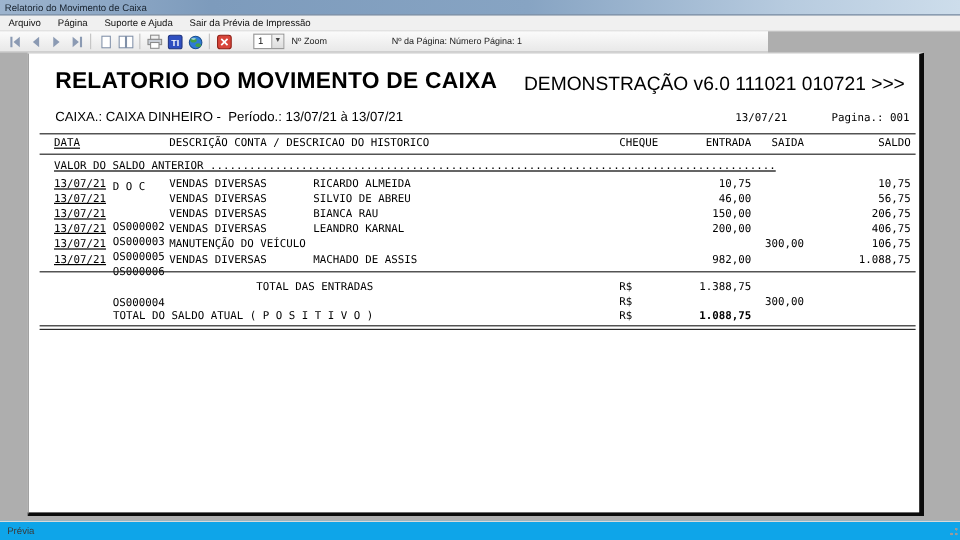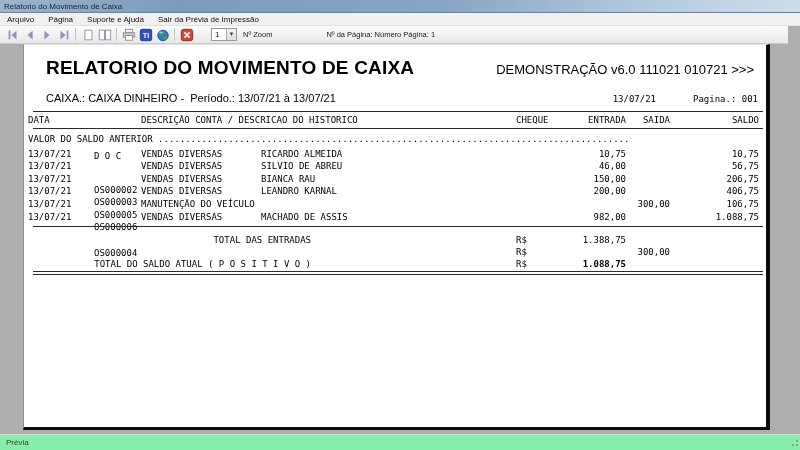--- a/index.html
+++ b/index.html
@@ -13,21 +13,21 @@
     background:linear-gradient(90deg,#9db4ce 0%,#7d9bbc 22%,#87a4c3 55%,#b7cbdf 82%,#cdddeb 100%);
     border-bottom:1px solid #6c87a6; }
   .titlebar .title { position:absolute; left:4px; top:2px; font-size:8px; color:#16212d; }
 
   
   .menubar { position:absolute; left:0; top:13px; width:800px; height:13px; background:#f0f0f0;
     border-bottom:1px solid #e2e2e2; display:flex; align-items:center; }
   .menubar .mitem { font-size:8px; color:#111; padding:0 7px; height:13px; line-height:13px; cursor:default; }
 
   
-  .toolbar { position:absolute; left:0; top:26px; width:788px; height:18px;
+  .toolbar { position:absolute; left:0; top:26px; width:640px; height:18px;
     background:linear-gradient(#fbfbfb,#e8e8e8); border-bottom:1px solid #cccccc;
     display:flex; align-items:center; padding-left:4px; }
   .tbtn { width:17px; height:15px; display:flex; align-items:center; justify-content:center; }
   .tsep { width:1px; height:13px; background:#c6c6c6; margin:0 3px; }
   .tbtn svg { display:block; }
   .zoombox { display:flex; align-items:center; margin-left:16px; }
   .zselect { width:26px; height:13px; background:#fff; border:1px solid #9a9a9a; display:flex; }
   .zselect .zval { flex:1; font-size:8px; line-height:11px; padding-left:3px; color:#111; }
   .zselect .zarrow { width:10px; background:linear-gradient(#f4f4f4,#ddd); border-left:1px solid #aaa;
     font-size:6px; line-height:11px; text-align:center; color:#444; }
@@ -36,44 +36,44 @@
 
   
   .preview { position:absolute; left:0; top:44px; width:800px; height:390px; background:#aeaeae; }
   .page { position:absolute; left:23px; top:0; width:747px; height:386px; background:#ffffff;
     border-left:1px solid #8a8a8a; border-top:1px solid #e4e4e4;
     border-right:4px solid #0b0b0b; border-bottom:3px solid #0b0b0b; }
 
   
   .page .abs { position:absolute; white-space:pre; }
   .rtitle  { left:22px; top:12px; font-size:19px; font-weight:bold; color:#000; letter-spacing:.2px; }
-  .rdemo   { right:12px; top:17px; font-size:13px; color:#000; }
+  .rdemo   { right:12px; top:17px; font-size:16px; color:#000; }
   .rsub    { left:22px; top:47px; font-size:11px; color:#000; }
   .rdate   { right:110px; top:49px; font:9px "DejaVu Sans Mono", monospace; color:#000; }
   .rpagina { right:8px;  top:49px; font:9px "DejaVu Sans Mono", monospace; color:#000; }
   .hrule   { position:absolute; left:9px; right:3px; border-top:1px solid #2a2a2a; }
   .drule   { position:absolute; left:9px; right:3px; height:4px;
              border-top:1px solid #2a2a2a; border-bottom:1px solid #2a2a2a; }
 
   .rrow { position:absolute; left:0; width:100%; height:12px;
           font:9px "DejaVu Sans Mono", monospace; color:#000; }
   .rrow span { position:absolute; top:0; white-space:pre; }
-  .cd   { left:4px; }
+  .cd   { left:21px;text-decoration:underline; }
   .cdoc { left:70px;margin-top:36px; }
   .cc   { left:117px;text-align:right; }
   .chs  { left:237px; }
   .cq   { left:492px; }
   .ce   { right:140px; }
   .cs   { right:96px; }
   .csl  { right:7px; }
   .tl   { left:19px; width:268px; text-align:right; }
   .bold { font-weight:bold; }
 
   
-  .statusbar { position:absolute; left:0; top:434px; width:800px; height:16px; background:#86efac;
+  .statusbar { position:absolute; left:0; top:434px; width:800px; height:16px; background:#0ea5e9;
     border-top:1px solid #d9d9d9; }
   .statusbar .slabel { position:absolute; left:6px; top:3px; font-size:8px; color:#3a3a3a; }
   .grip { position:absolute; right:2px; bottom:2px; width:9px; height:9px;
     background:
       radial-gradient(circle at 8px 2px, #9a9a9a 1px, transparent 1.3px),
       radial-gradient(circle at 8px 6px, #9a9a9a 1px, transparent 1.3px),
       radial-gradient(circle at 4px 6px, #9a9a9a 1px, transparent 1.3px); }
 </style>
 </head>
 <body>

